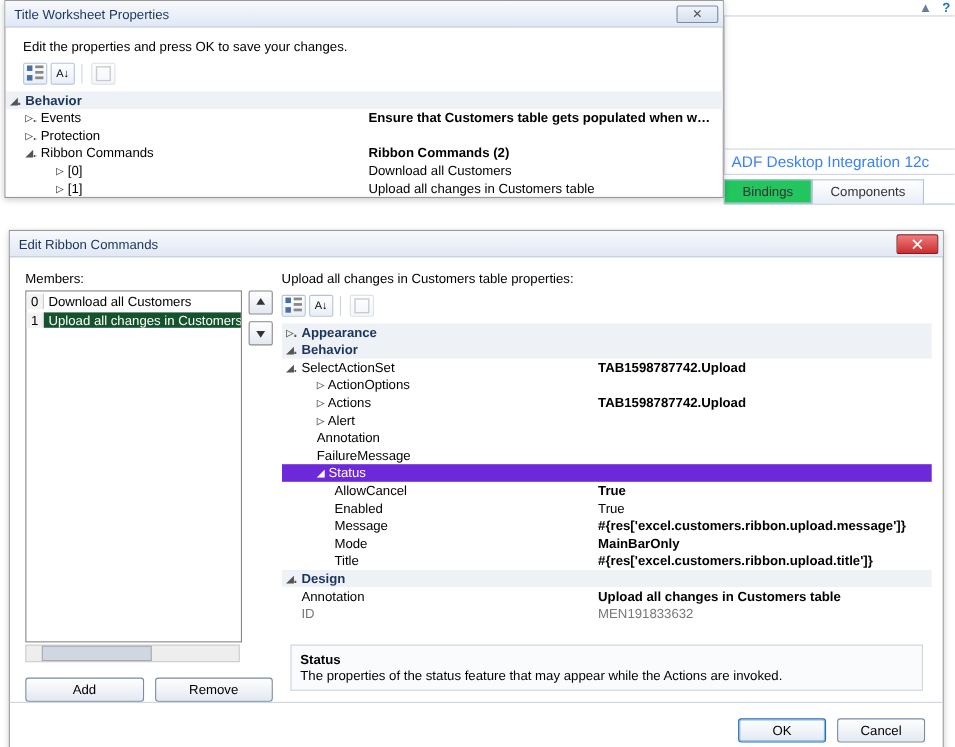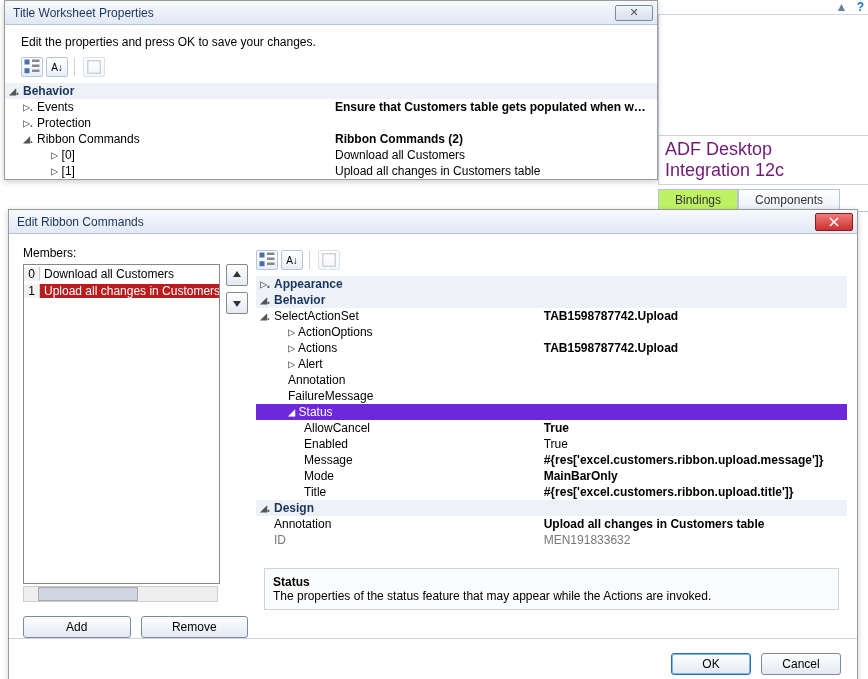--- a/index.html
+++ b/index.html
@@ -27,46 +27,46 @@
   .bold { font-weight:bold; }
   .gray { color:#777; }
   .sel { background:#6d28d9; color:#fff; }
   .button { height:22px; min-width:80px; border:1px solid #7a8aa2; border-radius:3px;
     background:linear-gradient(#fefefe,#e3e9f2); cursor:pointer; padding:0 10px;}
   .button.primary { border:1px solid #2a6db3; box-shadow:0 0 0 1px #7fb6ec inset;}
   .listbox { border:1px solid #888; background:#fff; overflow:hidden; }
   .listrow { display:flex; height:17px; align-items:center; cursor:pointer;}
   .listrow .num { width:16px; text-align:center; border-right:1px solid #ccc; background:#f3f3f3;}
   .listrow .txt { padding:0 4px; flex:1; white-space:nowrap; overflow:hidden;}
-  .listrow.selected .txt { background:#b91c1c; color:#fff; }
+  .listrow.selected .txt { background:#14532d; color:#fff; }
   .arrowbtn { width:22px; height:22px; border:1px solid #888; background:linear-gradient(#fff,#e3e9f2);
     display:flex; align-items:center; justify-content:center; cursor:pointer; border-radius:2px;}
   .panelsplit { border-top:1px solid #ccd4e2;}
   .helpbox { border:1px solid #ccd4e2; margin:4px 8px 6px 8px; padding:6px 8px; background:#fafbfd;}
-  .bk-title { font-size:18px; color:#701a75; }
+  .bk-title { font-size:14px; color:#3b82f6; }
   .tab { display:inline-block; padding:3px 16px; border:1px solid #b5c4da; border-bottom:none;
     background:linear-gradient(#fff,#e9eef7); cursor:pointer; color:#333;}
   .scrollbar { height:16px; background:#eee; border:1px solid #ccc; position:relative;}
   .scrollbar .th { position:absolute; top:0; height:14px; background:#d0d7e2; border:1px solid #aaa;}
   .mini-x { font-family:Arial; font-size:11px; color:#555;}
 </style>
 </head>
 <body>
 
 <div style="position:absolute; right:0; top:0; width:210px;">
   <div style="height:14px; text-align:right; padding-right:4px;">
     <span style="color:#6a7d9b; cursor:pointer;">▲</span>
     <span style="color:#1a74c7; cursor:pointer; font-weight:bold; margin-left:6px;">?</span>
   </div>
   <div style="height:122px; border:1px solid #ccd4e2; border-right:none; background:#fff;"></div>
   <div style="border:1px solid #ccd4e2; border-right:none; border-top:none; padding:3px 6px;">
     <span class="bk-title">ADF Desktop Integration 12c</span>
   </div>
   <div style="display:flex; border-bottom:1px solid #b5c4da; padding-top:4px;">
-    <span class="tab" style="border-bottom:1px solid #b5c4da; background:#bef264;">Bindings</span>
+    <span class="tab" style="border-bottom:1px solid #b5c4da; background:#22c55e;">Bindings</span>
     <span class="tab">Components</span>
   </div>
 </div>
 
 <div class="window" style="left:4px; top:0; width:654px;">
   <div class="titlebar">
     <span class="t">Title Worksheet Properties</span>
     <span class="closebtn">
       <span class="mini-x">✕</span>
     </span>
@@ -178,20 +178,21 @@
       <div class="scrollbar" style="margin-top:2px; width:195px;">
         <div class="th" style="left:14px; width:100px;"></div>
       </div>
       <div style="display:flex; gap:10px; margin-top:14px;">
         <button class="button" style="flex:1">Add</button>
         <button class="button" style="flex:1">Remove</button>
       </div>
     </div>
 
     <div style="flex:1; display:flex; flex-direction:column;">
+      <div style="margin-bottom:4px;">Upload all changes in Customers table properties:</div>
       <div class="toolbar" style="padding-left:0;">
         <span class="tbtn">
           <svg viewBox="0 0 16 16">
               <rect x="2" y="2" width="4" height="4" fill="#4a6ea8"></rect>
               <rect x="2" y="9" width="4" height="4" fill="#4a6ea8"></rect>
               <rect x="8" y="2" width="6" height="2" fill="#888"></rect>
               <rect x="8" y="6" width="6" height="2" fill="#888"></rect>
               <rect x="8" y="10" width="6" height="2" fill="#888"></rect>
             </svg>
         </span>

